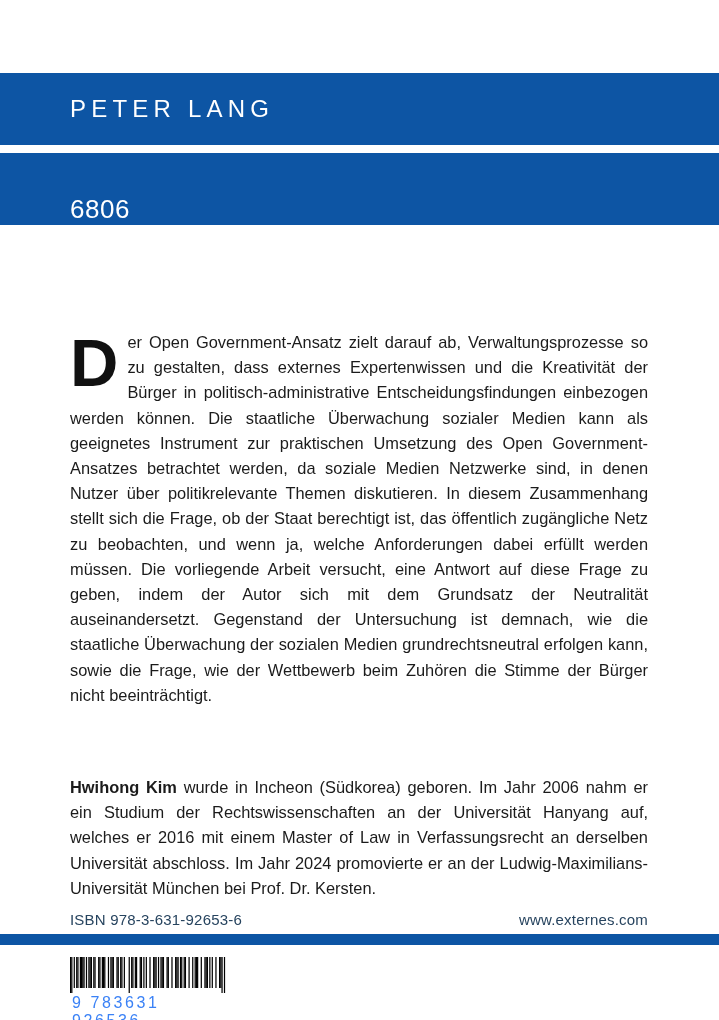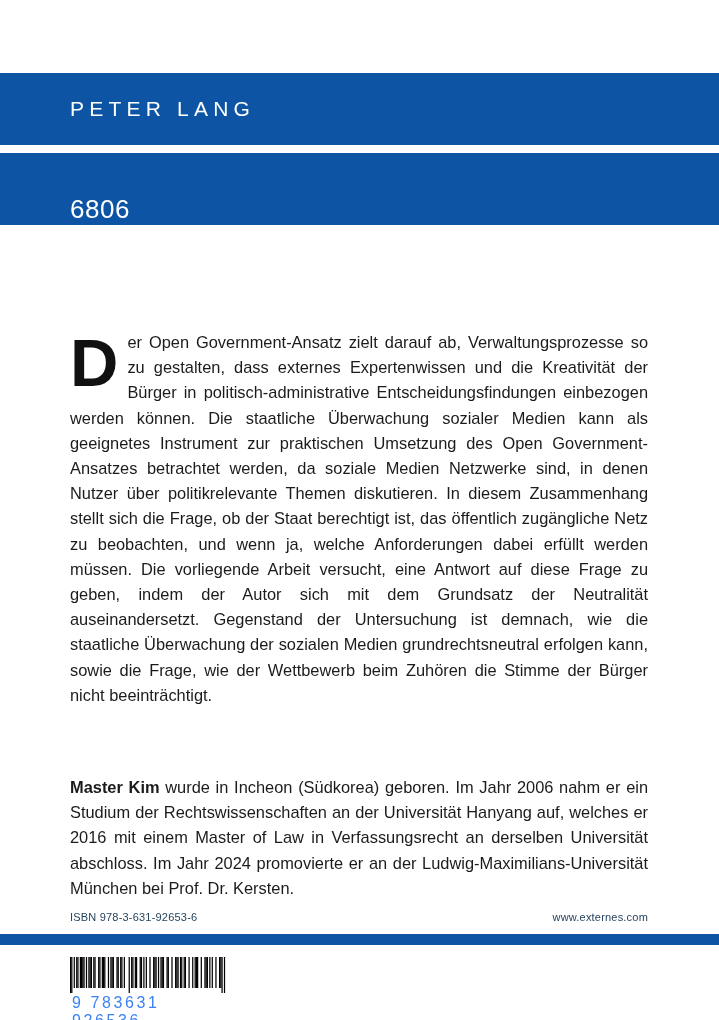--- a/index.html
+++ b/index.html
@@ -31,21 +31,21 @@
     top: 73px;
     height: 72px;
   }
   #series-band {
     top: 153px;
     height: 72px;
   }
   .brand-text {
     margin-left: 70px;
     color: #ffffff;
-    font-size: 21px;
+    font-size: 24px;
     letter-spacing: 5.2px;
     font-weight: 400;
   }
   .series-text {
     margin-left: 70px;
     color: #ffffff;
     font-size: 26px;
     letter-spacing: 0.5px;
     font-weight: 400;
     margin-top: 40px;
@@ -92,21 +92,21 @@
 
   
   #footer-meta {
     position: absolute;
     left: 70px;
     top: 911px;
     width: 578px;
     display: flex;
     justify-content: space-between;
     align-items: baseline;
-    font-size: 11px;
+    font-size: 15px;
     color: #27445f;
   }
   #isbn-text { letter-spacing: 0.2px; }
   #website-text { letter-spacing: 0.2px; }
 
   #footer-rule {
     position: absolute;
     left: 0;
     top: 934px;
     width: 719px;
@@ -144,21 +144,21 @@
 
 <div class="band" id="series-band">
   <span class="series-text">6806</span>
 </div>
 
 <div id="blurb">
   <span class="dropcap">D</span><span>er Open Government-Ansatz zielt darauf ab, Verwaltungsprozesse so zu gestalten, dass externes Expertenwissen und die Kreativität der Bürger in politisch-administrative Entscheidungsfindungen einbezogen werden können. Die staatliche Überwachung sozialer Medien kann als geeignetes Instrument zur praktischen Umsetzung des Open Government-Ansatzes betrachtet werden, da soziale Medien Netzwerke sind, in denen Nutzer über politikrelevante Themen diskutieren. In diesem Zusammenhang stellt sich die Frage, ob der Staat berechtigt ist, das öffentlich zugängliche Netz zu beobachten, und wenn ja, welche Anforderungen dabei erfüllt werden müssen. Die vorliegende Arbeit versucht, eine Antwort auf diese Frage zu geben, indem der Autor sich mit dem Grundsatz der Neutralität auseinandersetzt. Gegenstand der Untersuchung ist demnach, wie die staatliche Überwachung der sozialen Medien grundrechtsneutral erfolgen kann, sowie die Frage, wie der Wettbewerb beim Zuhören die Stimme der Bürger nicht beeinträchtigt.</span>
 </div>
 
 <div id="bio">
-  <span class="author-name">Master Kim</span><span> wurde in Incheon (Südkorea) geboren. Im Jahr 2006 nahm er ein Studium der Rechtswissenschaften an der Universität Hanyang auf, welches er 2016 mit einem Master of Law in Verfassungsrecht an derselben Universität abschloss. Im Jahr 2024 promovierte er an der Ludwig-Maximilians-Universität München bei Prof. Dr. Kersten.</span>
+  <span class="author-name">Hwihong Kim</span><span> wurde in Incheon (Südkorea) geboren. Im Jahr 2006 nahm er ein Studium der Rechtswissenschaften an der Universität Hanyang auf, welches er 2016 mit einem Master of Law in Verfassungsrecht an derselben Universität abschloss. Im Jahr 2024 promovierte er an der Ludwig-Maximilians-Universität München bei Prof. Dr. Kersten.</span>
 </div>
 
 <div id="footer-meta">
   <span id="isbn-text">ISBN 978-3-631-92653-6</span>
   <span id="website-text">www.externes.com</span>
 </div>
 
 <div id="footer-rule"></div>
 
 <div id="barcode-block">

